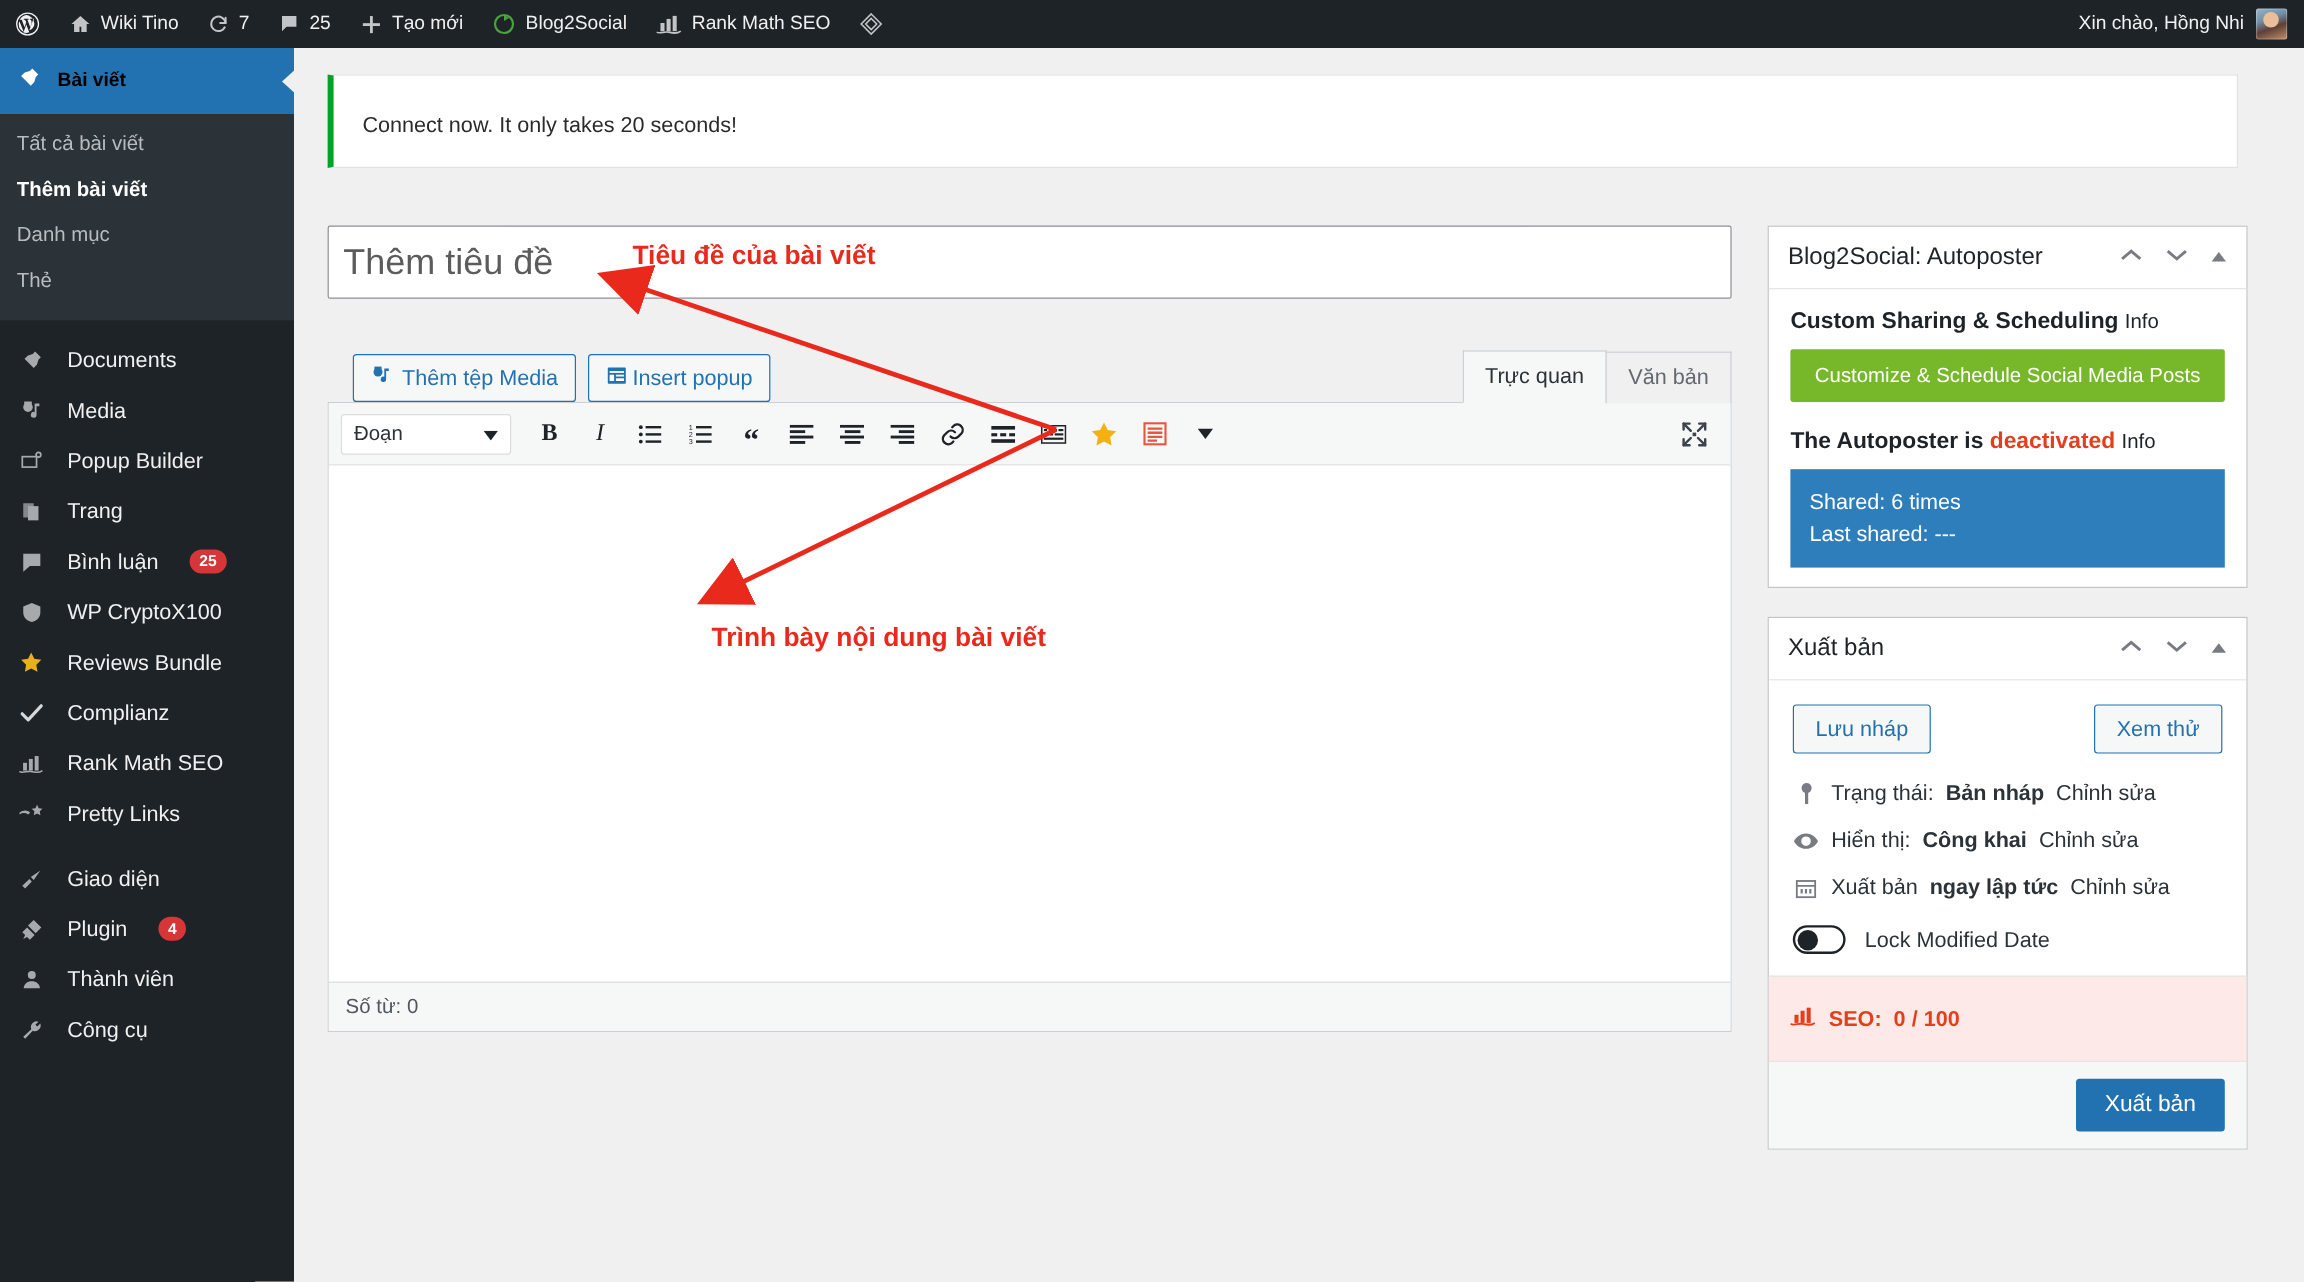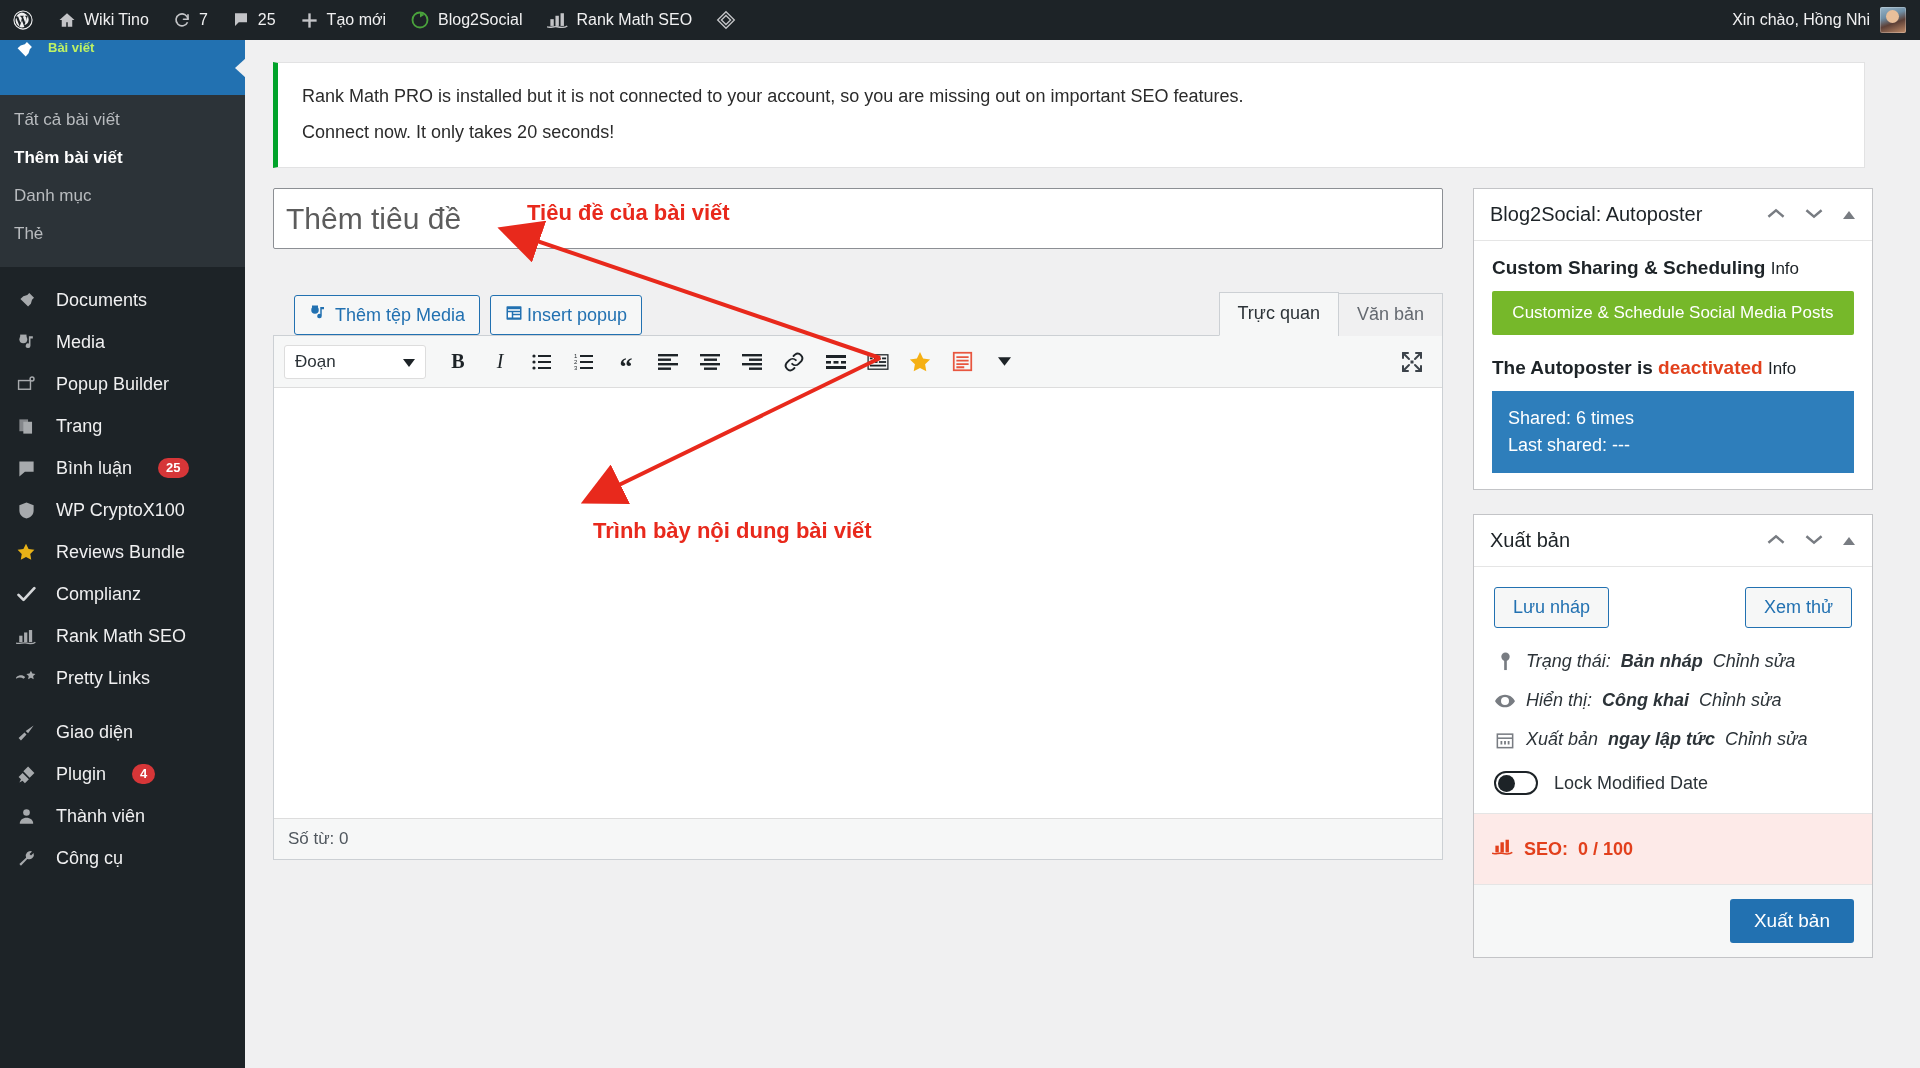--- a/index.html
+++ b/index.html
@@ -35,23 +35,23 @@
     content:""; position:absolute; left:6px; top:3px; width:13px; height:13px;
     border-radius:50%; background:#e8bf9a;
   }
 
   
   #sidebar {
     position: absolute; top: 40px; left: 0; width: 245px; height: 1028px;
     background: #1d2327; color: #f0f0f1;
   }
   .menu-top {
-    height: 55px; display: flex; gap: 14px;
-    padding-left: 14px; background: #2271b1; color: #bef264;
-    position: relative; font-size: 13px; font-weight: 600;
+    height: 55px; display: flex; align-items: center; gap: 14px;
+    padding-left: 14px; background: #2271b1; color: #000000;
+    position: relative; font-size: 16px; font-weight: 600;
   }
   .menu-top::after {
     content: ""; position: absolute; right: -1px; top: 50%;
     transform: translateY(-50%);
     border-top: 10px solid transparent; border-bottom: 10px solid transparent;
     border-right: 11px solid #f0f0f1;
   }
   .submenu { background: #2c3338; padding: 6px 0 14px 0; }
   .submenu .sub {
     padding: 9px 0 9px 14px; font-size: 17px; color: #b9bcbf;
@@ -151,21 +151,21 @@
     font-size: 18px; line-height: 1.5;
   }
 
   .pub-row1 { display:flex; justify-content:space-between; align-items:center; padding: 4px 2px 14px; }
   .btn-outline {
     border:1px solid #2271b1; color:#2271b1; background:#f6f7f7;
     border-radius:3px; padding: 9px 18px; font-size: 18px;
   }
   .pub-line {
     display:flex; align-items:center; gap:10px;
-    padding: 9px 2px; font-size: 18px; color:#2c3338;font-style:italic;
+    padding: 9px 2px; font-size: 18px; color:#2c3338;
   }
   .pub-line .ico { width:22px; color:#787c82; display:flex; justify-content:center; }
   .pub-line b { font-weight:700; }
   .pub-line .edit { color:#2c3338; }
   .toggle-row { display:flex; align-items:center; gap:16px; padding: 12px 2px 6px; }
   .toggle {
     width:44px; height:24px; border-radius:14px; border:2px solid #1d2327;
     background:#fff; display:flex; align-items:center; padding:2px;
   }
   .toggle .knob { width:17px; height:17px; border-radius:50%; background:#1d2327; }
@@ -436,21 +436,20 @@
           <path d="M21 5a6 6 0 0 1-8 7.5L5 21 3 19l8.5-8A6 6 0 0 1 19 3l-3.2 3.2 1.9 1.9L21 5Z"></path>
         </svg>
       </span>
     <span>Công cụ</span>
   </div>
 </div>
 
 <div id="content">
 
   <div class="notice">
-    <div>Rank Math PRO is installed but it is not connected to your account, so you are missing out on important SEO features.</div>
     <div style="margin-top:8px">Connect now. It only takes 20 seconds!</div>
   </div>
 
   <div class="editor-col">
 
     <div class="title-wrap">
       <span class="ph">Thêm tiêu đề</span>
     </div>
 
     <div class="mediabar">

